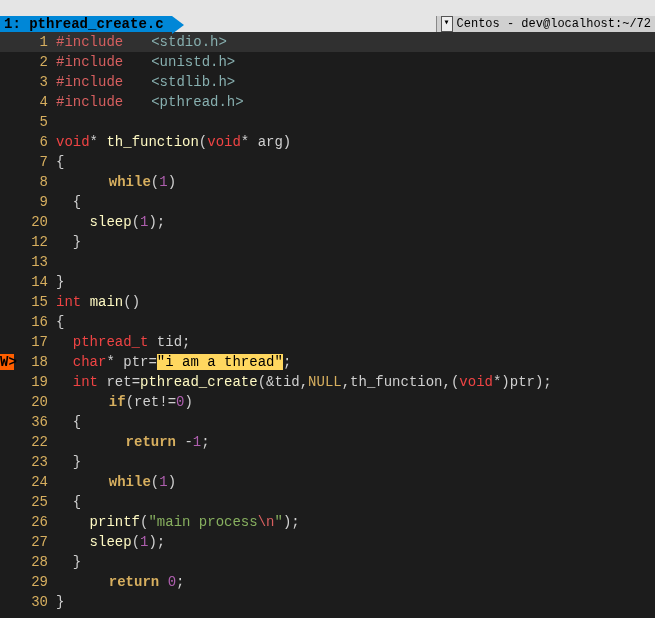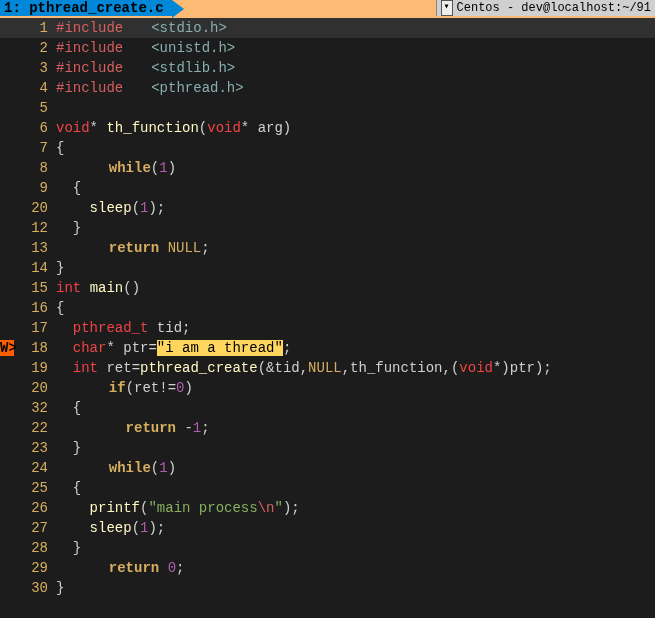--- a/index.html
+++ b/index.html
@@ -8,23 +8,23 @@
     background: #1c1c1c;
     font-family: "Consolas", "Courier New", monospace;
     font-size: 14px;
     color: #d0d0d0;
     width: 655px;
     height: 618px;
     overflow: hidden;
   }
   .top-bar {
     display: flex;
-    height: 18px;
-    background: #fdba74;
-    align-items: flex-start;
+    height: 32px;
+    background: #e5e5e5;
+    align-items: flex-end;
   }
   .tab {
     background: #0087d7;
     color: #000;
     padding: 0 8px 0 4px;
     position: relative;
     display:flex;
     align-items:center;
     font-weight: bold;
   }
@@ -100,45 +100,45 @@
 </head>
 <body>
 
 <div class="top-bar">
   <div class="tab">
     <span>1: pthread_create.c</span>
   </div>
   <div class="top-spacer"></div>
   <div class="session-info">
     <span class="session-arrow">▾</span>
-    <span>Centos - dev@localhost:~/91</span>
+    <span>Centos - dev@localhost:~/72</span>
   </div>
 </div>
 
 <div class="code-area" id="code-area">
     <div class="line hl-line"><div class="gutter-mark"></div><div class="lineno">1</div><div class="code"><span class="c-preproc">#include</span><span class="c-include">&lt;stdio.h&gt;</span></div></div>
     <div class="line"><div class="gutter-mark"></div><div class="lineno">2</div><div class="code"><span class="c-preproc">#include</span><span class="c-include">&lt;unistd.h&gt;</span></div></div>
     <div class="line"><div class="gutter-mark"></div><div class="lineno">3</div><div class="code"><span class="c-preproc">#include</span><span class="c-include">&lt;stdlib.h&gt;</span></div></div>
     <div class="line"><div class="gutter-mark"></div><div class="lineno">4</div><div class="code"><span class="c-preproc">#include</span><span class="c-include">&lt;pthread.h&gt;</span></div></div>
     <div class="line"><div class="gutter-mark"></div><div class="lineno">5</div><div class="code"></div></div>
     <div class="line"><div class="gutter-mark"></div><div class="lineno">6</div><div class="code"><span class="c-type">void</span><span class="c-punct">* </span><span class="c-func">th_function</span><span class="c-punct">(</span><span class="c-type">void</span><span class="c-punct">* arg)</span></div></div>
     <div class="line"><div class="gutter-mark"></div><div class="lineno">7</div><div class="code"><span class="c-punct">{</span></div></div>
     <div class="line"><div class="gutter-mark"></div><div class="lineno">8</div><div class="code">  <span class="c-keyword">while</span><span class="c-punct">(</span><span class="c-num">1</span><span class="c-punct">)</span></div></div>
     <div class="line"><div class="gutter-mark"></div><div class="lineno">9</div><div class="code">  <span class="c-punct">{</span></div></div>
     <div class="line"><div class="gutter-mark"></div><div class="lineno">20</div><div class="code">    <span class="c-func">sleep</span><span class="c-punct">(</span><span class="c-num">1</span><span class="c-punct">);</span></div></div>
     <div class="line"><div class="gutter-mark"></div><div class="lineno">12</div><div class="code">  <span class="c-punct">}</span></div></div>
-    <div class="line"><div class="gutter-mark"></div><div class="lineno">13</div><div class="code">  <span class="c-keyword">return</span> <span class="c-const">NULL</span><span class="c-punct">;</span></div></div>
+    <div class="line"><div class="gutter-mark"></div><div class="lineno">13</div></div>
     <div class="line"><div class="gutter-mark"></div><div class="lineno">14</div><div class="code"><span class="c-punct">}</span></div></div>
     <div class="line"><div class="gutter-mark"></div><div class="lineno">15</div><div class="code"><span class="c-type">int</span> <span class="c-func">main</span><span class="c-punct">()</span></div></div>
     <div class="line"><div class="gutter-mark"></div><div class="lineno">16</div><div class="code"><span class="c-punct">{</span></div></div>
     <div class="line"><div class="gutter-mark"></div><div class="lineno">17</div><div class="code">  <span class="c-type">pthread_t</span> tid<span class="c-punct">;</span></div></div>
     <div class="line"><div class="gutter-mark warn">W&gt;</div><div class="lineno">18</div><div class="code">  <span class="c-type">char</span><span class="c-punct">* ptr=</span><span class="c-strlit">"i am a thread"</span><span class="c-punct">;</span></div></div>
     <div class="line"><div class="gutter-mark"></div><div class="lineno">19</div><div class="code">  <span class="c-type">int</span> ret<span class="c-punct">=</span><span class="c-func">pthread_create</span><span class="c-punct">(&amp;tid,</span><span class="c-const">NULL</span><span class="c-punct">,th_function,(</span><span class="c-type">void</span><span class="c-punct">*)ptr);</span></div></div>
     <div class="line"><div class="gutter-mark"></div><div class="lineno">20</div><div class="code">  <span class="c-keyword">if</span><span class="c-punct">(ret!=</span><span class="c-num">0</span><span class="c-punct">)</span></div></div>
-    <div class="line"><div class="gutter-mark"></div><div class="lineno">32</div><div class="code">  <span class="c-punct">{</span></div></div>
+    <div class="line"><div class="gutter-mark"></div><div class="lineno">36</div><div class="code">  <span class="c-punct">{</span></div></div>
     <div class="line"><div class="gutter-mark"></div><div class="lineno">22</div><div class="code">    <span class="c-keyword">return</span> <span class="c-punct">-</span><span class="c-num">1</span><span class="c-punct">;</span></div></div>
     <div class="line"><div class="gutter-mark"></div><div class="lineno">23</div><div class="code">  <span class="c-punct">}</span></div></div>
     <div class="line"><div class="gutter-mark"></div><div class="lineno">24</div><div class="code">  <span class="c-keyword">while</span><span class="c-punct">(</span><span class="c-num">1</span><span class="c-punct">)</span></div></div>
     <div class="line"><div class="gutter-mark"></div><div class="lineno">25</div><div class="code">  <span class="c-punct">{</span></div></div>
     <div class="line"><div class="gutter-mark"></div><div class="lineno">26</div><div class="code">    <span class="c-func">printf</span><span class="c-punct">(</span><span class="c-str">"main process</span><span class="c-esc">\n</span><span class="c-str">"</span><span class="c-punct">);</span></div></div>
     <div class="line"><div class="gutter-mark"></div><div class="lineno">27</div><div class="code">    <span class="c-func">sleep</span><span class="c-punct">(</span><span class="c-num">1</span><span class="c-punct">);</span></div></div>
     <div class="line"><div class="gutter-mark"></div><div class="lineno">28</div><div class="code">  <span class="c-punct">}</span></div></div>
     <div class="line"><div class="gutter-mark"></div><div class="lineno">29</div><div class="code">  <span class="c-keyword">return</span> <span class="c-num">0</span><span class="c-punct">;</span></div></div>
     <div class="line"><div class="gutter-mark"></div><div class="lineno">30</div><div class="code"><span class="c-punct">}</span></div></div>
   </div>

